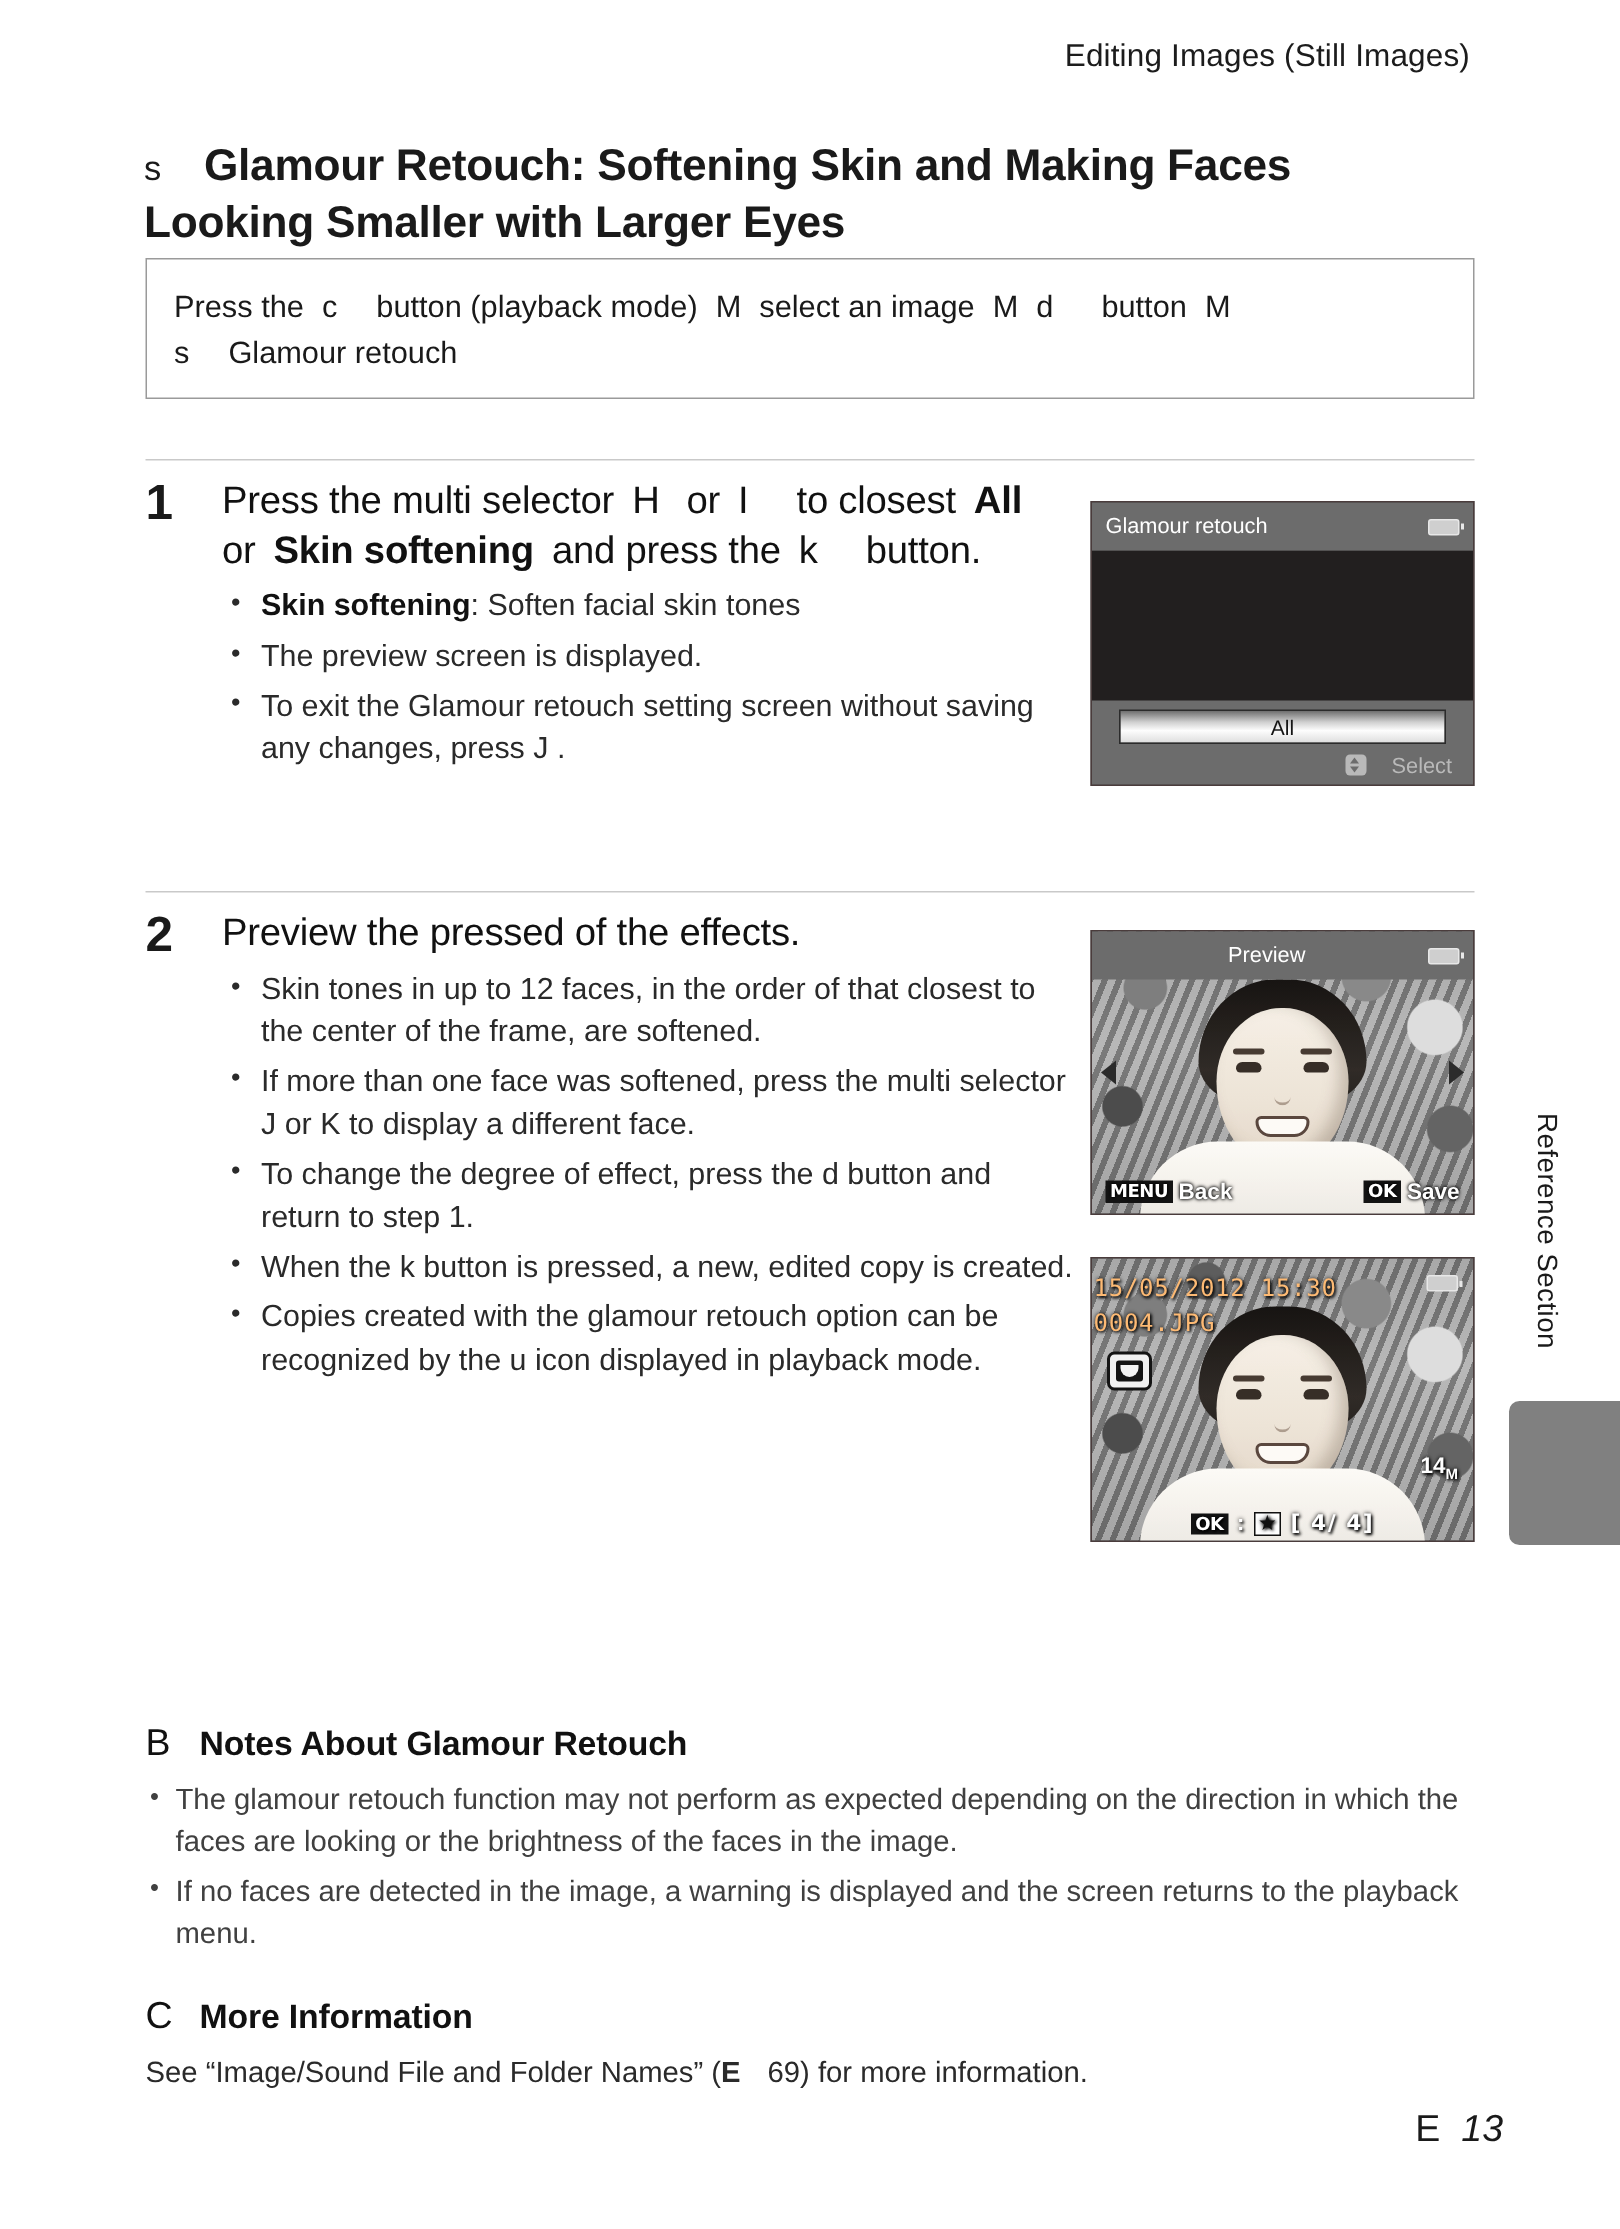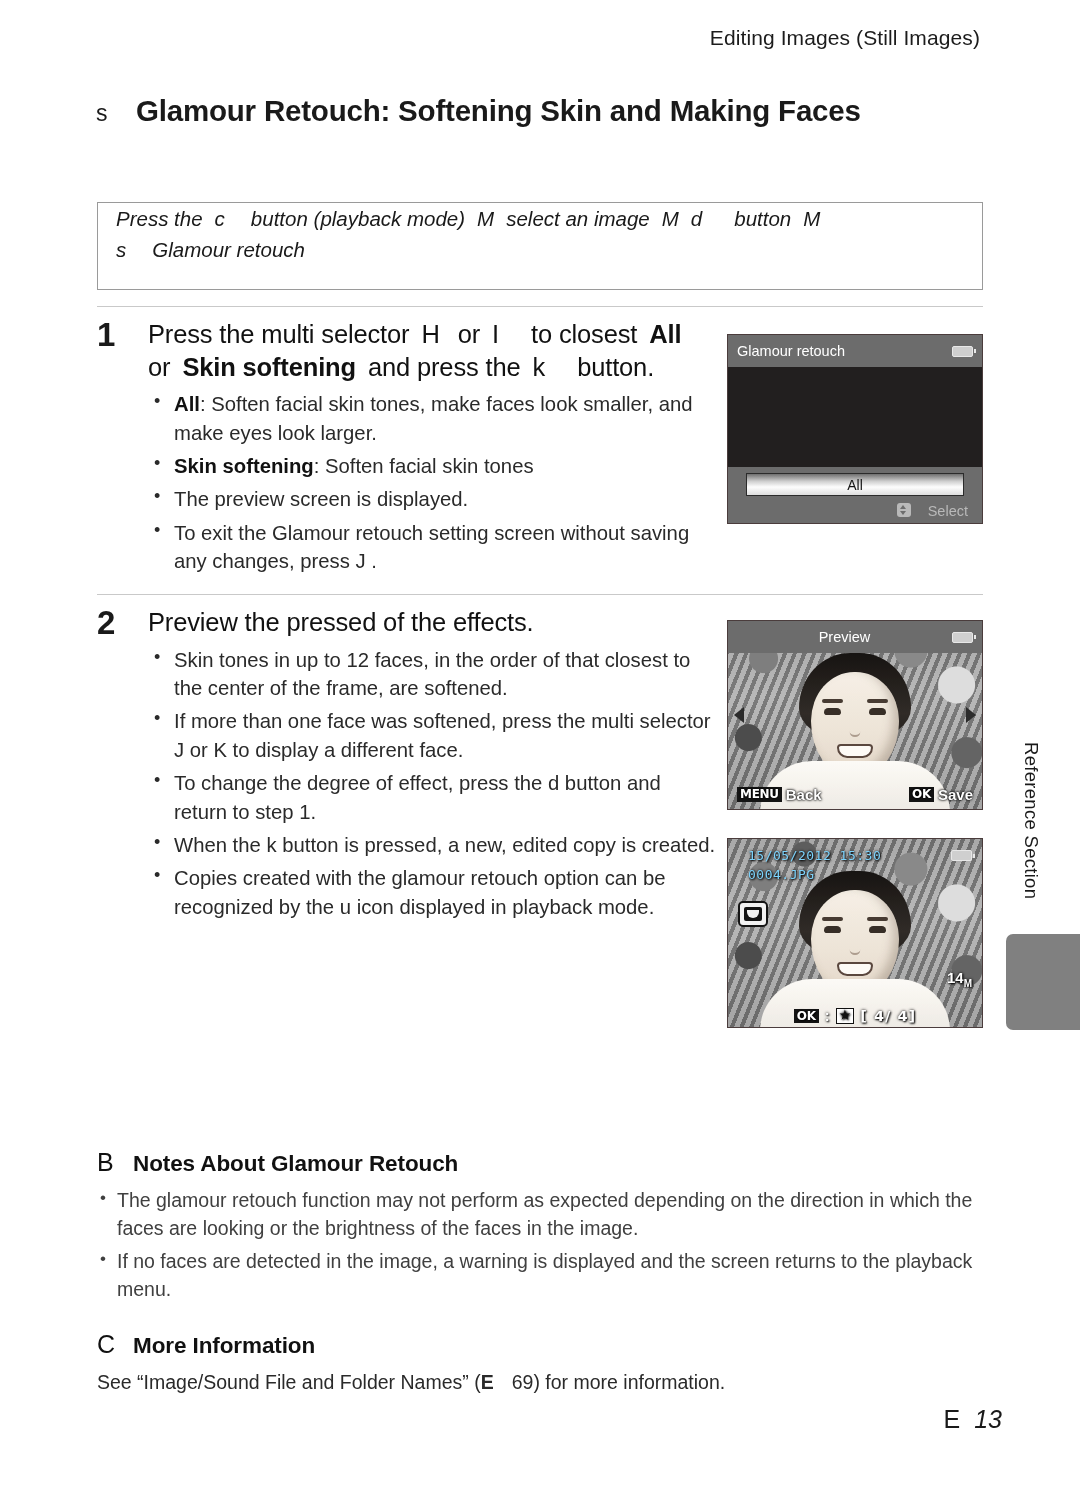--- a/index.html
+++ b/index.html
@@ -39,28 +39,27 @@
   .section-title .sym {
     font-weight: normal;
     font-size: 23px;
     display: inline-block;
     width: 40px;
   }
 
   
   .path-box {
     position: absolute;
-    top: 202px;
+    top: 172px;
     left: 97px;
     width: 886px;
     min-height: 88px;
     border: 1.4px solid #9a9a9a;
     background: #fff;
-    padding: 0 18px 14px 18px;
-    font-style: italic;
+    padding: 16px 18px 14px 18px;
   }
   .path-line {
     font-size: 20.5px;
     line-height: 1.52;
     color: #1a1a1a;
     white-space: nowrap;
   }
   .gl { display: inline-block; }
   .gapA { display: inline-block; width: 26px; }
   .gapC { display: inline-block; width: 32px; }
@@ -340,24 +339,24 @@
     font-size: 15px;
     font-weight: bold;
     text-shadow: 0 0 3px #000, 0 0 2px #000;
   }
   .hint-row.left { left: 9px; }
   .hint-row.right { right: 9px; }
 
   
   .shot-info {
     position: absolute;
-    left: 20px; top: 8px;
-    color: #7dd3fc;
+    left: 1px; top: 8px;
+    color: #fdba74;
     font-family: "DejaVu Sans Mono", monospace;
-    font-size: 13px;
+    font-size: 16px;
     line-height: 1.45;
     text-shadow: 0 0 3px #000, 1px 1px 2px #000;
     letter-spacing: .5px;
   }
   .batt3 {
     position: absolute;
     right: 10px; top: 11px;
   }
   .retouch-badge {
     position: absolute;
@@ -501,20 +500,21 @@
   .page-num .pn-e { font-size: 25px; }
   .page-num .pn-n { font-style: italic; font-size: 25px; margin-top: 12px; }
 </style>
 </head>
 <body>
 
 <div class="page-header">Editing Images (Still Images)</div>
 
 <div class="section-title">
   <span class="sym">s</span><span>Glamour Retouch: Softening Skin and Making Faces</span><br>
+  <span>Looking Smaller with Larger Eyes</span>
 </div>
 
 <div class="path-box">
   <div class="path-line">
     <span>Press the</span><span class="sp12"></span><span class="gl">c</span><span class="gapA"></span><span>button (playback mode)</span><span class="sp12"></span><span class="gl">M</span><span class="sp12"></span><span>select an image</span><span class="sp12"></span><span class="gl">M</span><span class="sp12"></span><span class="gl">d</span><span class="gapC"></span><span>button</span><span class="sp12"></span><span class="gl">M</span>
   </div>
   <div class="path-line">
     <span class="gl">s</span><span class="gapA"></span><span>Glamour retouch</span>
   </div>
 </div>
@@ -523,21 +523,20 @@
 <div class="rule r2"></div>
 
 <div class="step step1">
   <div class="step-num">1</div>
   <div class="step-body">
     <div class="step-head">
       <span class="lite">Press the multi selector</span><span class="sp12"></span><span class="lite">H</span><span class="sp18"></span><span class="lite">or</span><span class="sp12"></span><span class="lite">I</span><span class="gapC"></span><span class="lite">to closest</span><span class="sp12"></span><span>All</span><br>
       <span class="lite">or</span><span class="sp12"></span><span>Skin softening</span><span class="sp12"></span><span class="lite">and press the</span><span class="sp12"></span><span class="lite">k</span><span class="gapC"></span><span class="lite">button.</span>
     </div>
     <ul class="bullets">
-      <li><b>All</b><span>: Soften facial skin tones, make faces look smaller, and make eyes look larger.</span></li>
       <li><b>Skin softening</b><span>: Soften facial skin tones</span></li>
       <li><span>The preview screen is displayed.</span></li>
       <li><span>To exit the Glamour retouch setting screen without saving any changes, press J .</span></li>
     </ul>
   </div>
 </div>
 
 <div class="step step2">
   <div class="step-num">2</div>
   <div class="step-body">

